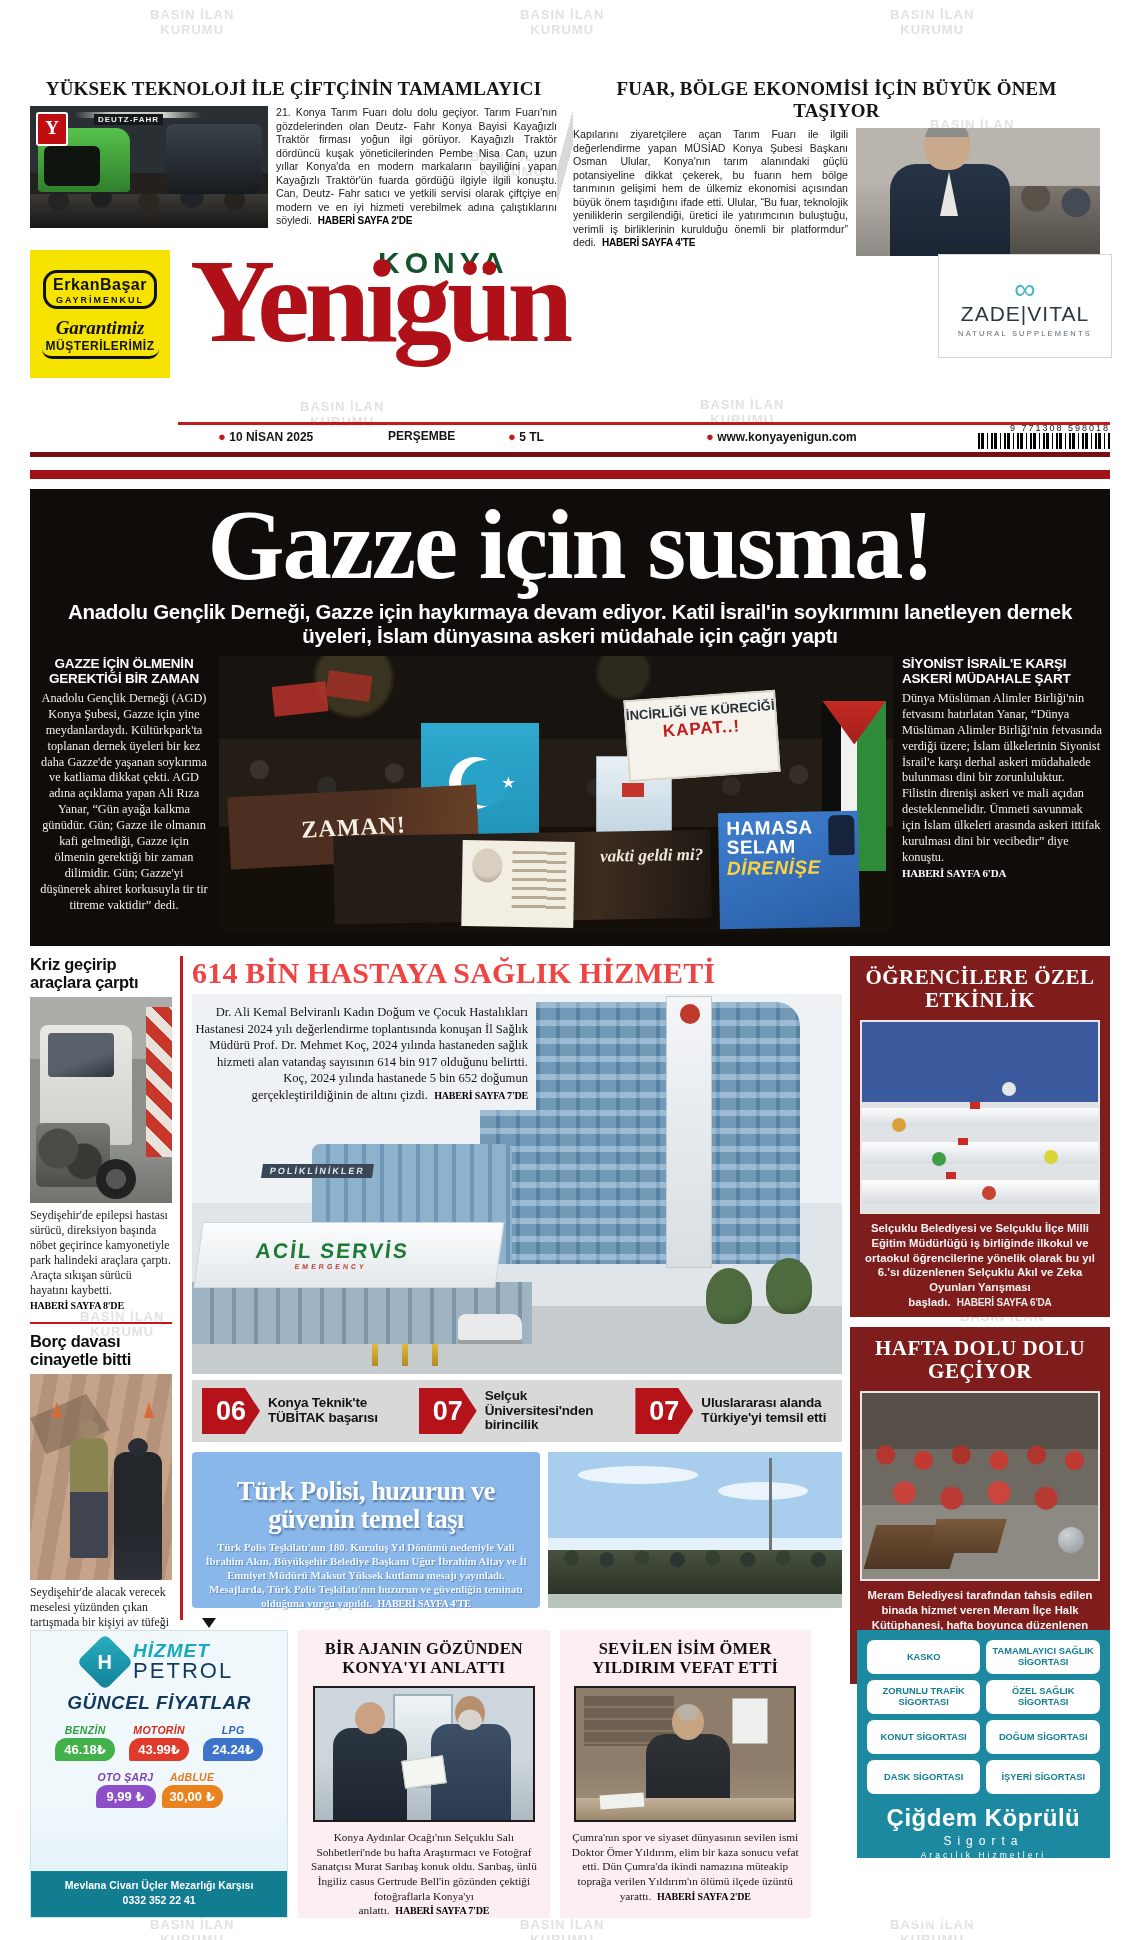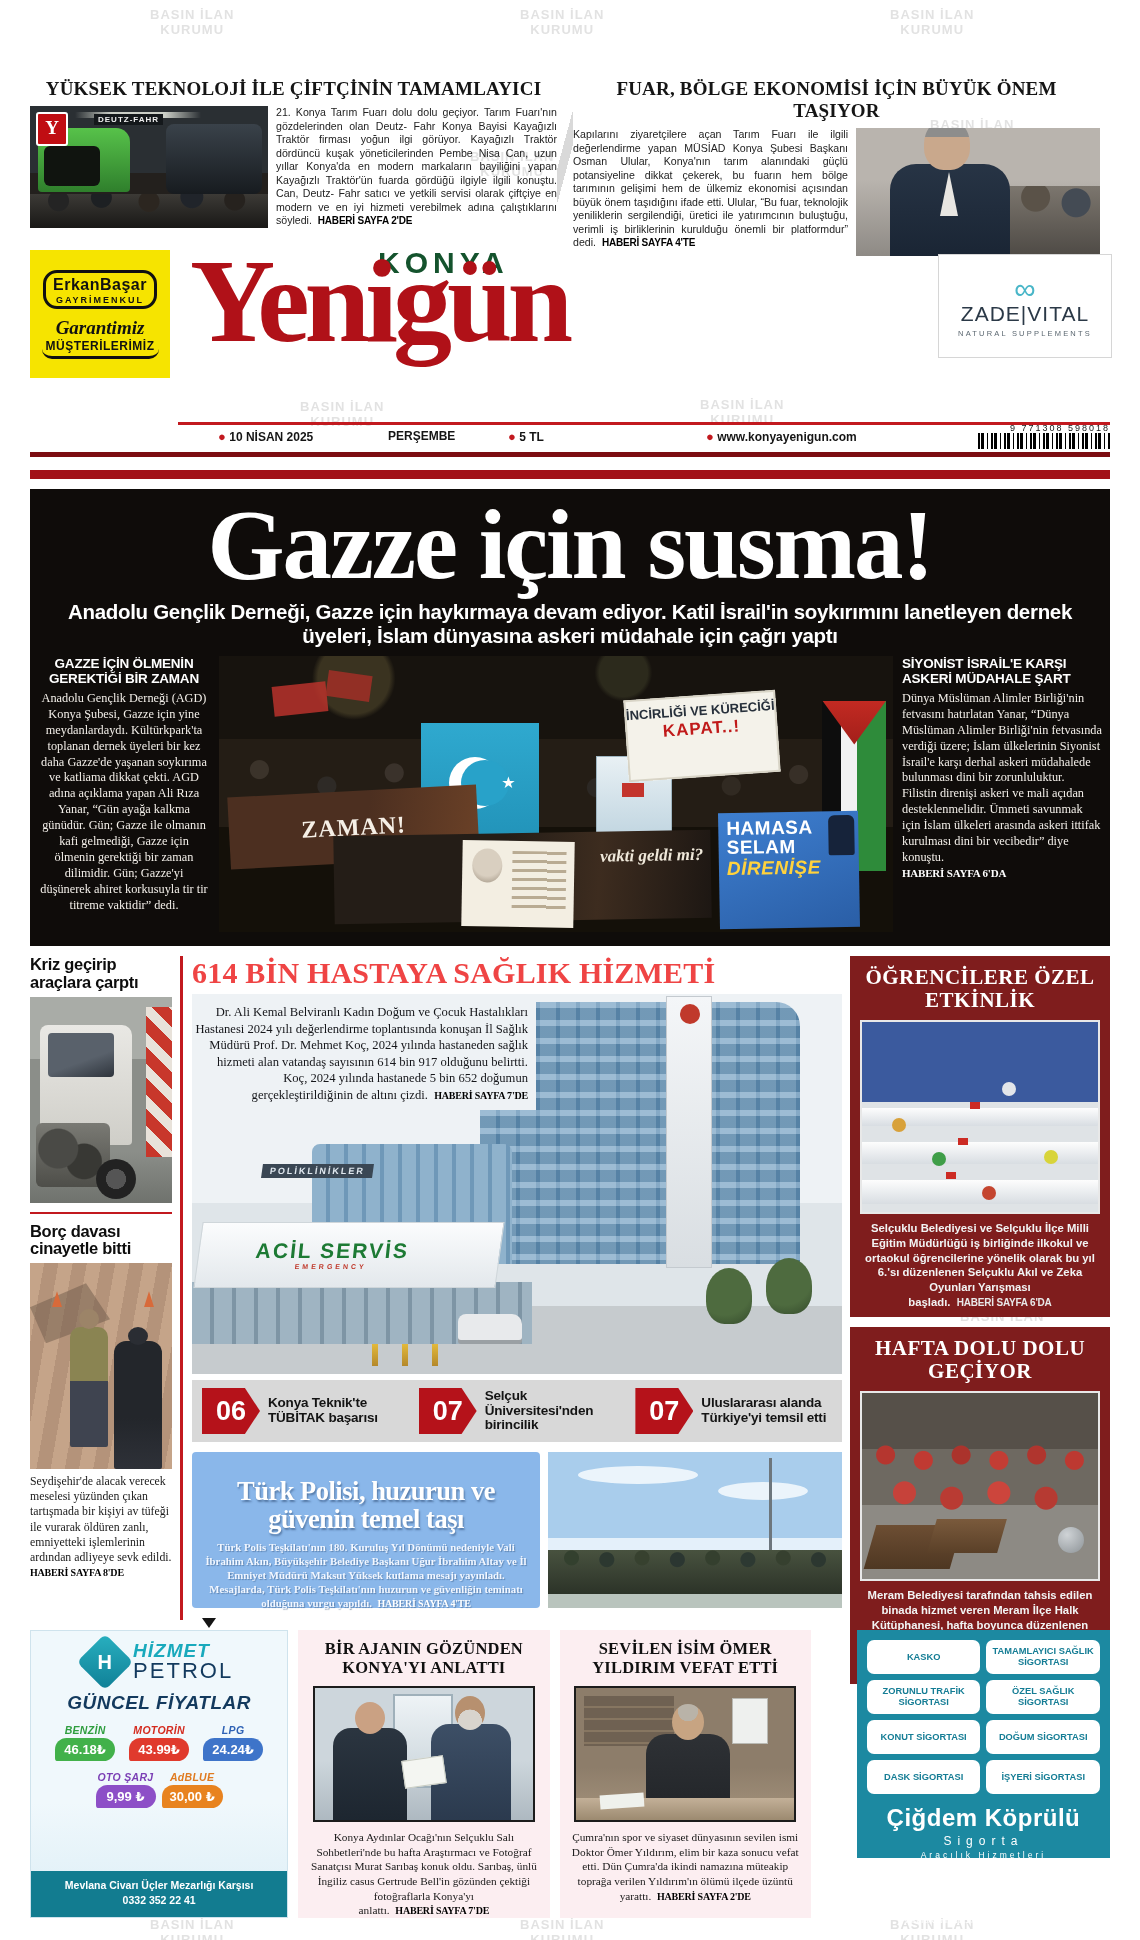--- a/index.html
+++ b/index.html
@@ -451,20 +451,21 @@
     <aside class="msb-left">
       <article class="msb-article">
         <h4>Kriz geçirip araçlara çarptı</h4>
         <div class="ph truck">
           <div class="tk-red"></div>
           <div class="tk-cab"></div>
           <div class="tk-glass"></div>
           <div class="tk-wreck"></div>
           <div class="tk-wheel"></div>
         </div>
+        <p><span>Seydişehir'de epilepsi hastası sürücü, direksiyon başında nöbet geçirince kamyonetiyle park halindeki araçlara çarptı. Araçta sıkışan sürücü hayatını kaybetti.</span> <span class="pageref">HABERİ SAYFA 8'DE</span></p>
       </article>
       <div class="msb-div"></div>
       <article class="msb-article">
         <h4>Borç davası cinayetle bitti</h4>
         <div class="ph fight">
           <div class="fg-shadow"></div>
           <div class="fg-cone" style="left:22px;"></div>
           <div class="fg-cone" style="right:18px;"></div>
           <div class="fg-m1"></div>
           <div class="fg-m2"></div>

